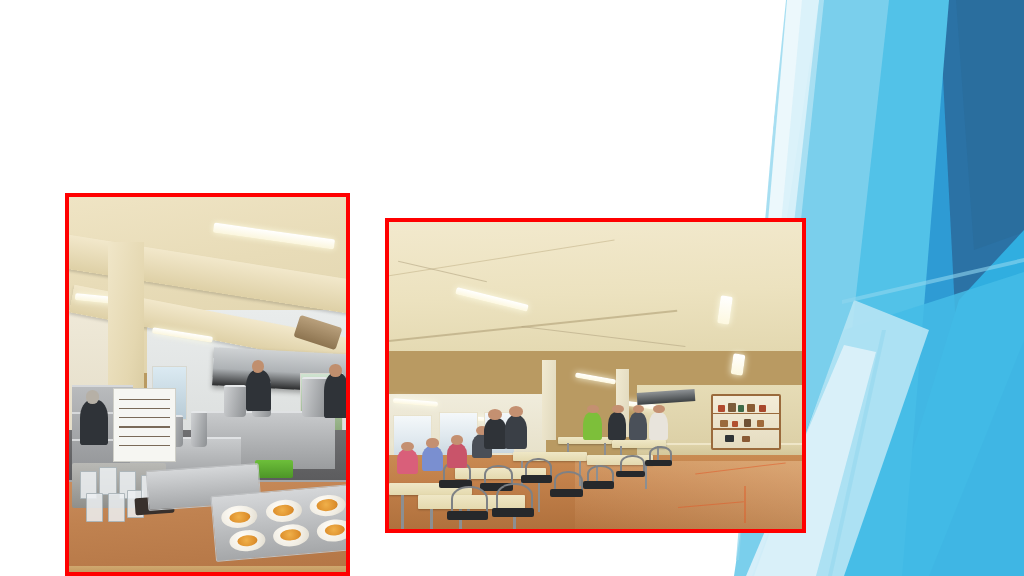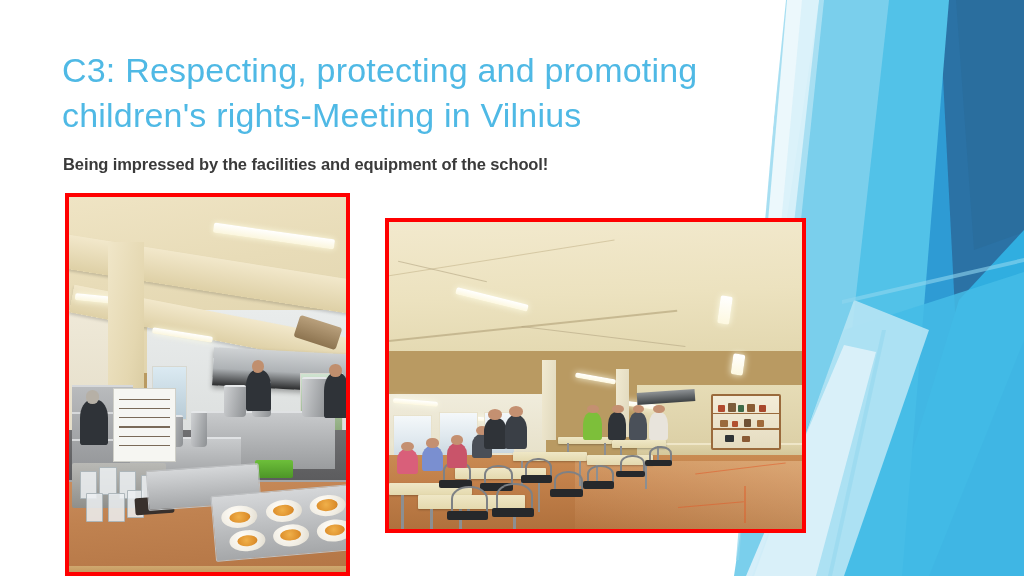--- a/index.html
+++ b/index.html
@@ -445,28 +445,21 @@
 
       <polygon points="60,0 63,0 15,560 12,560" fill="#8FD6EE" opacity="0.75"></polygon>
       <polygon points="118,300 300,258 300,262 118,304" fill="#8FD6EE" opacity="0.6"></polygon>
       <polygon points="158,330 162,330 108,576 104,576" fill="#8FD6EE" opacity="0.5"></polygon>
 
       <polygon points="0,0 62,0 14,470 0,500" fill="#FFFFFF"></polygon>
       <polygon points="0,440 30,440 0,576" fill="#FFFFFF" opacity="0.0"></polygon>
     </svg>
   </div>
 
-  <div class="title-block">
-    <h1 class="slide-title">C3: Respecting, protecting and promoting
-children's rights-Meeting in Vilnius</h1>
-  </div>
-
-  <div class="subtitle-block">
-    <p class="slide-subtitle">Being impressed by the facilities and equipment of the school!</p>
-  </div>
+
 
   <div class="photo photo-kitchen">
     <div class="photo-inner">
       <div class="k-ceiling"></div>
       <div class="k-leftwall"></div>
       <div class="k-wallback"></div>
       <div class="k-beam k-beam-1"></div>
       <div class="k-beam k-beam-2"></div>
       <div class="k-tube k-tube-1"></div>
       <div class="k-tube k-tube-2"></div>

